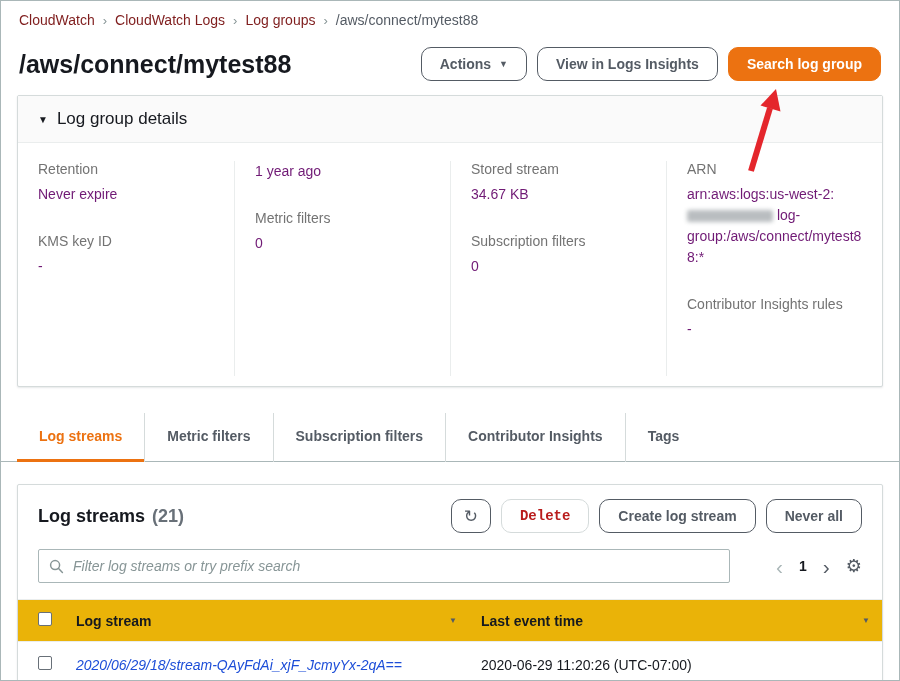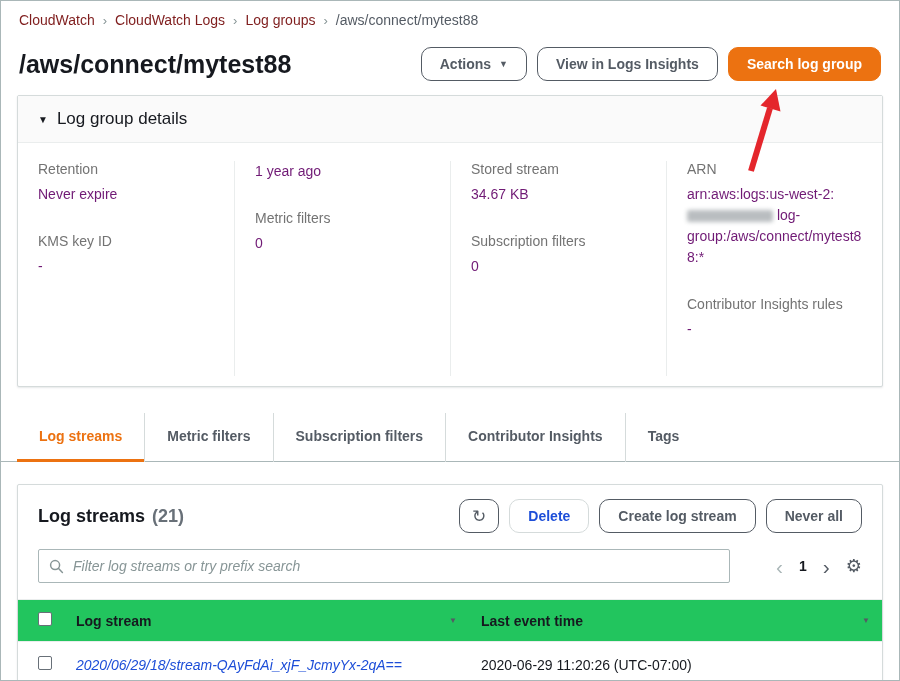--- a/index.html
+++ b/index.html
@@ -18,21 +18,21 @@
   
   .title-row { display:flex; align-items:center; justify-content:space-between; padding:10px 18px 14px; }
   .page-title { font-size:25px; font-weight:700; color:#16191f; }
   .title-buttons { display:flex; gap:10px; align-items:center; }
   .btn {
     height:34px; padding:0 18px; font-size:14px; font-weight:700; font-family:inherit;
     background:#fff; border:1px solid #545b64; border-radius:10px; color:#545b64; cursor:pointer;
     display:inline-flex; align-items:center; gap:8px; white-space:nowrap;
   }
   .btn.primary { background:#ec7211; border-color:#ec7211; color:#fff; }
-  .btn.disabled { color:#1d4ed8; border-color:#d5dbdb; cursor:default; }
+  .btn.disabled { color:#b91c1c; border-color:#d5dbdb; cursor:default;font-family:Liberation Mono, monospace; }
   .btn .caret { font-size:9px; line-height:1; }
   .btn.icon-btn { padding:0 12px; font-size:17px; font-weight:400; }
 
   
   .card { margin:0 16px; background:#fff; border:1px solid #d5dbdb; border-radius:2px; box-shadow:0 1px 2px rgba(0,28,36,.1); }
   .card-header { display:flex; align-items:center; gap:9px; padding:13px 20px; background:#fafafa; border-bottom:1px solid #eaeded; cursor:pointer; }
   .card-header .collapse-caret { font-size:10px; color:#16191f; }
   .card-header h2 { font-size:17px; font-weight:400; }
   .details-body { display:grid; grid-template-columns:1fr 1fr 1fr 1fr; padding:18px 0 10px; }
   .details-col { padding:0 20px 8px; }
@@ -60,21 +60,21 @@
   .search-box { flex:1; max-width:692px; height:34px; border:1px solid #aab7b8; border-radius:2px; display:flex; align-items:center; gap:9px; padding:0 10px; background:#fff; }
   .search-box input { flex:1; border:none; outline:none; font-size:14px; font-family:inherit; color:#c2410c; background:transparent; }
   .search-box input::placeholder { color:#879596; font-style:italic; }
   .pagination { display:flex; align-items:center; gap:16px; margin-left:auto; }
   .page-chevron { font-size:21px; line-height:1; cursor:pointer; color:#545b64; }
   .page-chevron.disabled { color:#aab7b8; cursor:default; }
   .page-num { font-size:14px; font-weight:700; color:#16191f; cursor:pointer; }
   .gear { font-size:18px; color:#545b64; cursor:pointer; line-height:1; }
 
   table.streams-table { width:100%; border-collapse:collapse; font-size:14px; }
-  .streams-table thead tr { background:#22c55e; }
+  .streams-table thead tr { background:#eab308; }
   .streams-table th { text-align:left; font-weight:700; color:#16191f; padding:12px; border-top:1px solid #eaeded; border-bottom:1px solid #eaeded; }
   .streams-table td { padding:14px 12px; border-bottom:1px solid #eaeded; }
   .th-inner { display:flex; align-items:center; justify-content:space-between; }
   .sort-icon { font-size:8px; color:#545b64; cursor:pointer; }
   .col-check { width:42px; padding-left:20px !important; }
   .col-stream { width:405px; }
   .checkbox { display:inline-block; width:14px; height:14px; border:1px solid #687078; border-radius:2px; background:#fff; cursor:pointer; }
   .stream-link { color:#1d4ed8; text-decoration:none; cursor:pointer;font-style:italic; }
   .event-time { color:#16191f;margin-top:24px; }
 

